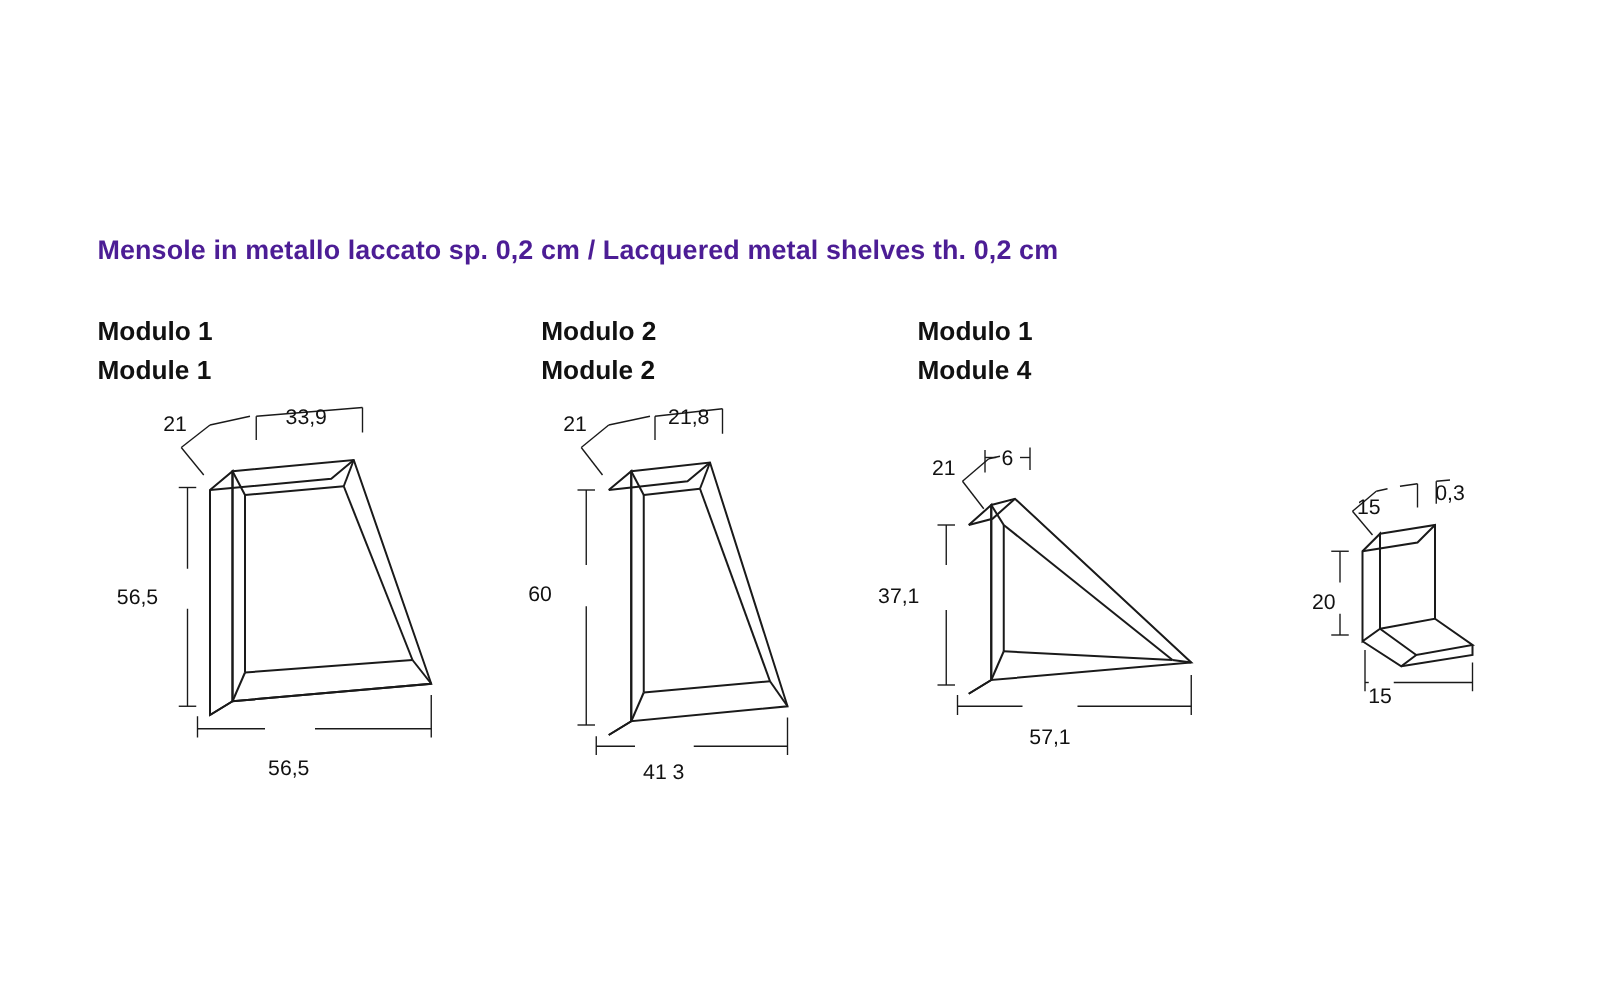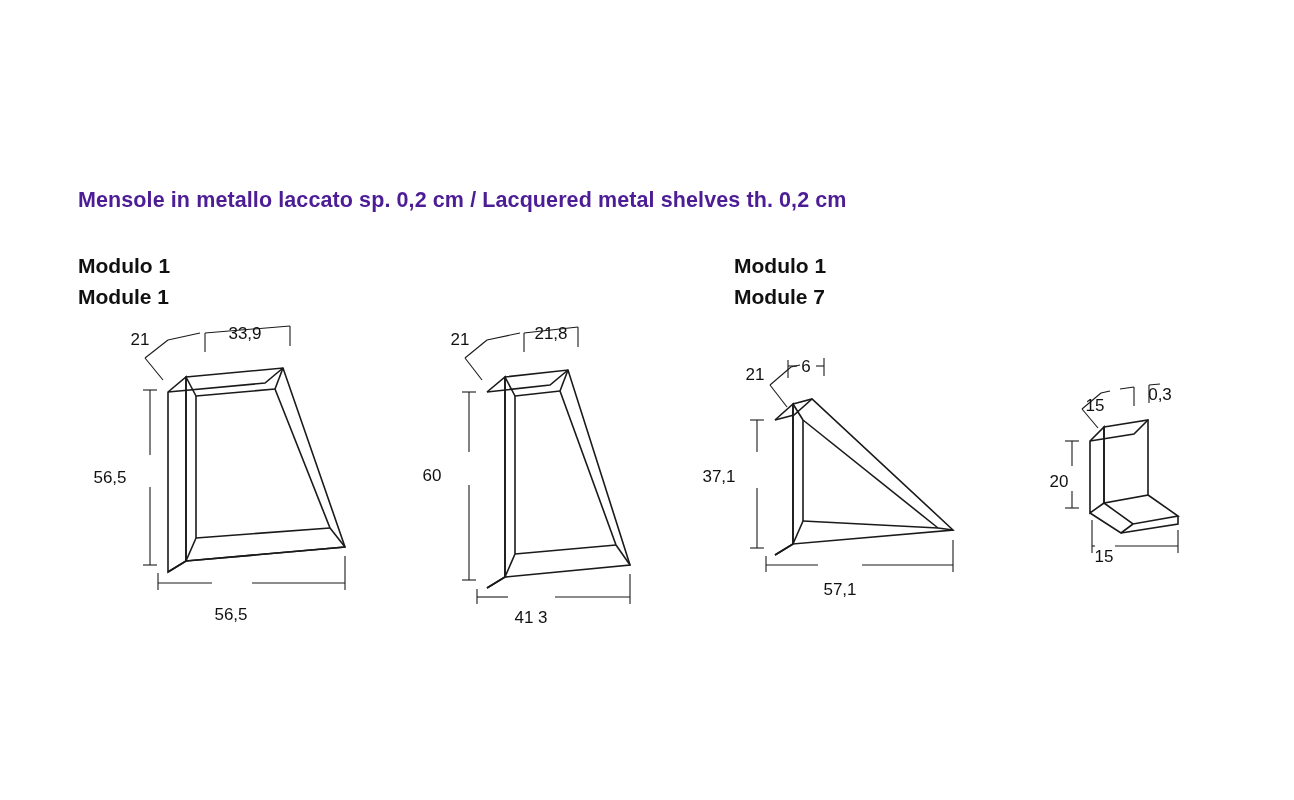--- a/index.html
+++ b/index.html
@@ -59,24 +59,28 @@
 
 <div class="sheet">
 
   <div class="heading">Mensole in metallo laccato sp. 0,2 cm / Lacquered metal shelves th. 0,2 cm</div>
 
   <div class="module-title" style="left:78px; top:250px;">
     <span class="ln">Modulo 1</span>
     <span class="ln">Module 1</span>
   </div>
 
+  <div class="module-title" style="left:433px; top:250px;">
+    <span class="ln">Modulo 2</span>
+    <span class="ln">Module 2</span>
+  </div>
 
   <div class="module-title" style="left:734px; top:250px;">
     <span class="ln">Modulo 1</span>
-    <span class="ln">Module 7</span>
+    <span class="ln">Module 4</span>
   </div>
 
 
   <svg class="svg-layer" viewBox="0 0 1294 800" xmlns="http://www.w3.org/2000/svg">
     <g fill="none" stroke="#1a1a1a" stroke-width="1.6" stroke-linejoin="miter" stroke-linecap="butt">
 
       <g>
 
         <path d="M186,377 L283,368 L345,547 L186,561 Z"></path>
 

